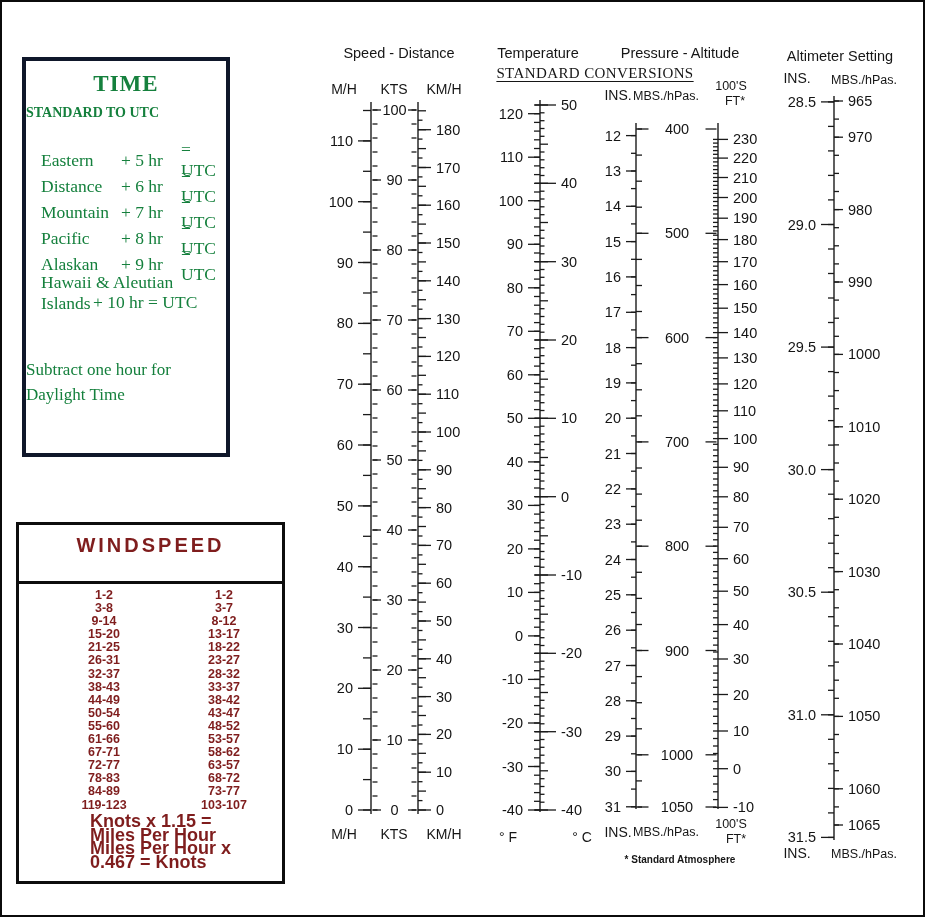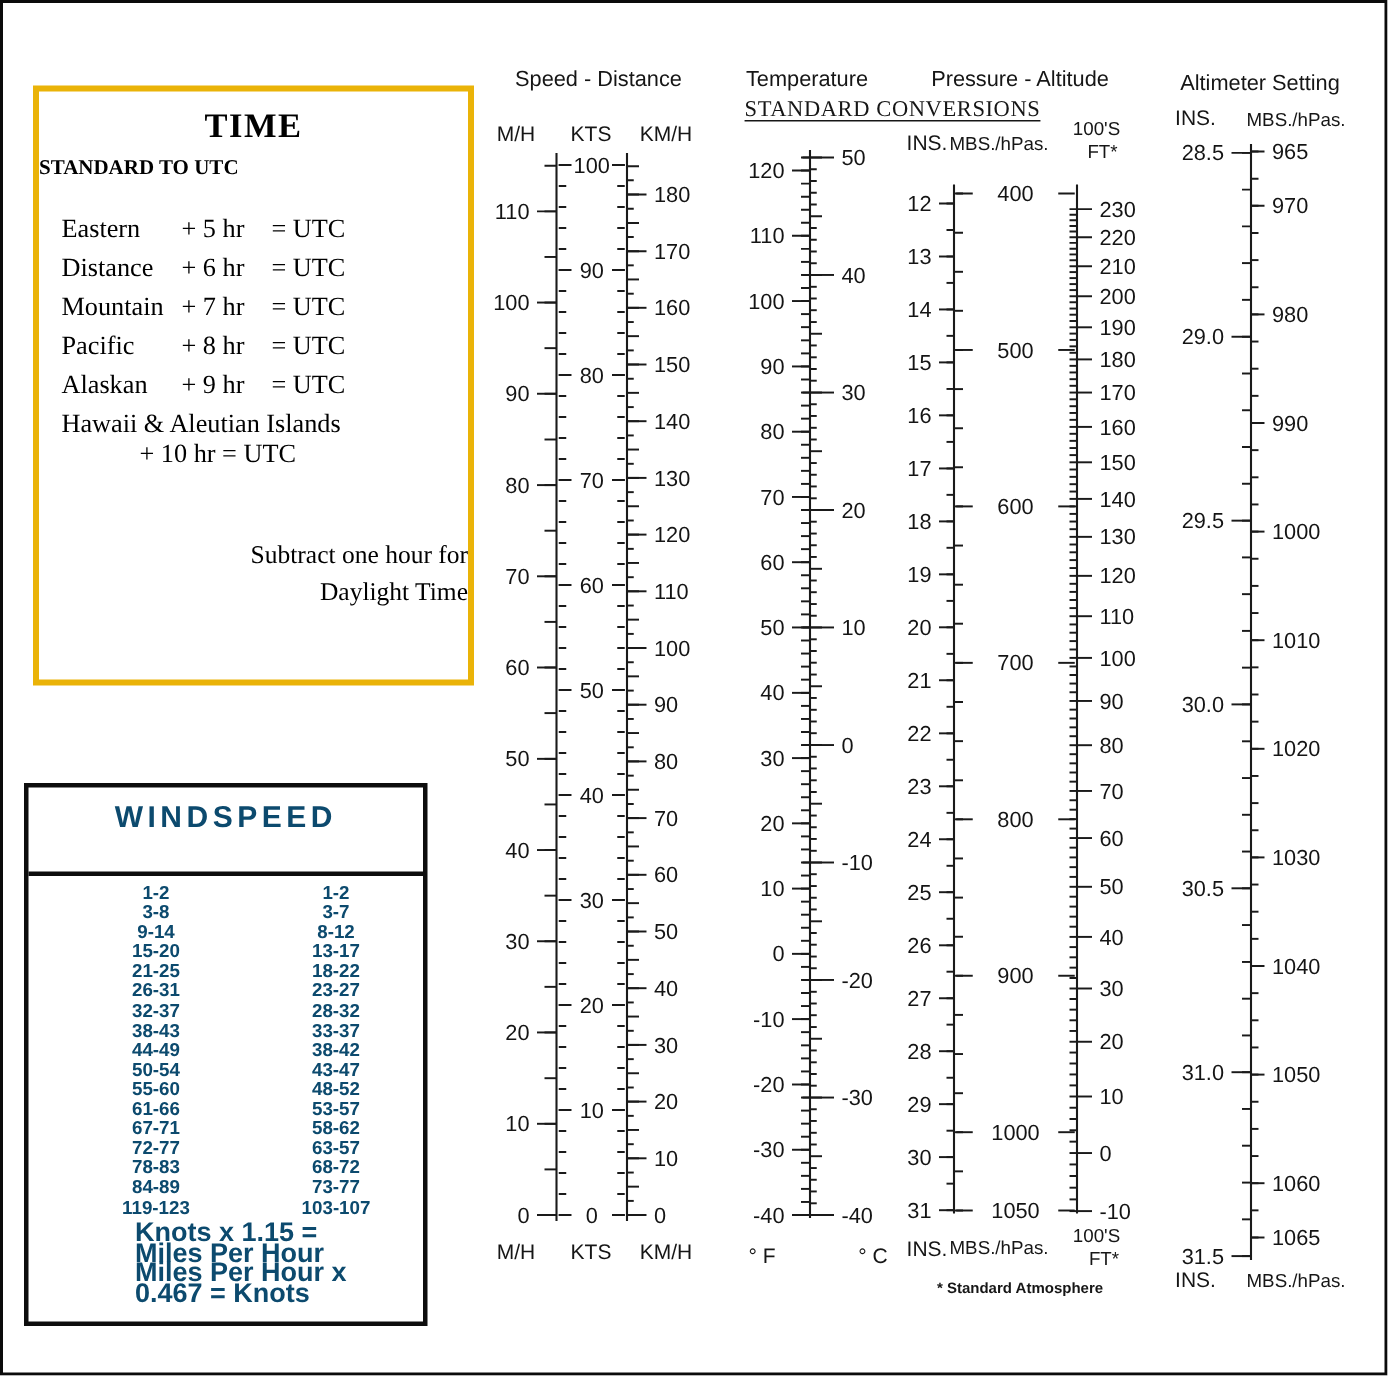--- a/index.html
+++ b/index.html
@@ -8,33 +8,33 @@
 
   
   .lbl{position:absolute;transform:translateX(-50%);white-space:nowrap;font-size:14px;color:#161616}
   .scale-title{font-size:14.5px}
   .unit{font-size:14px}
   .small-hdr{font-size:12.5px}
   .underlined{font-family:"Liberation Serif",serif;font-size:15px;text-decoration:underline;text-underline-offset:3px;letter-spacing:.4px}
   .footnote{font-size:10px;font-weight:bold}
 
   
-  #timebox{position:absolute;left:20px;top:55px;width:294px;height:400px;border:4px solid #eab308;
-           box-sizing:border-box;font-family:"Liberation Serif",serif;color:#000000}
+  #timebox{position:absolute;left:20px;top:55px;width:208px;height:400px;border:4px solid #0f172a;
+           box-sizing:border-box;font-family:"Liberation Serif",serif;color:#15803d}
   .t-title{position:absolute;top:10px;left:0;right:0;text-align:center;font-weight:bold;font-size:23px;letter-spacing:1px}
   .t-sub{position:absolute;top:44px;left:0;right:0;text-align:left;font-weight:bold;font-size:14px}
   .t-rows{position:absolute;top:78px;left:15px;right:6px;font-size:17.5px}
   .trow{display:grid;grid-template-columns:80px 60px auto;height:26px;align-items:center}
   .t-haw1{height:20px;margin-top:3px}
   .t-haw2{height:20px;margin-left:52px}
-  .t-note{position:absolute;top:296px;left:0;right:0;text-align:right;font-size:17px;line-height:25px}
+  .t-note{position:absolute;top:296px;left:0;right:0;text-align:left;font-size:17px;line-height:25px}
 
   
   #windbox{position:absolute;left:14px;top:520px;width:269px;height:362px;border:3px solid #0d0d0d;
-           box-sizing:border-box;font-weight:bold;color:#0c4a6e}
+           box-sizing:border-box;font-weight:bold;color:#7f1d1d}
   .w-title{position:absolute;top:9px;left:0;right:0;text-align:center;font-size:20px;letter-spacing:3px}
   .w-head{position:absolute;top:38px;left:20px;display:grid;grid-template-columns:130px 110px;text-align:center;font-size:15px}
   .w-rule{position:absolute;top:56px;left:0;right:0;border-top:3px solid #0d0d0d}
   .w-rows{position:absolute;top:64px;left:20px;display:grid;grid-template-columns:130px 110px;text-align:center;
           font-size:12.5px;line-height:13.1px}
   .w-foot{position:absolute;top:290px;left:71px;font-size:18px;line-height:13.5px}
 
   #scales{position:absolute;left:0;top:0;width:925px;height:917px}
 </style>
 </head>

